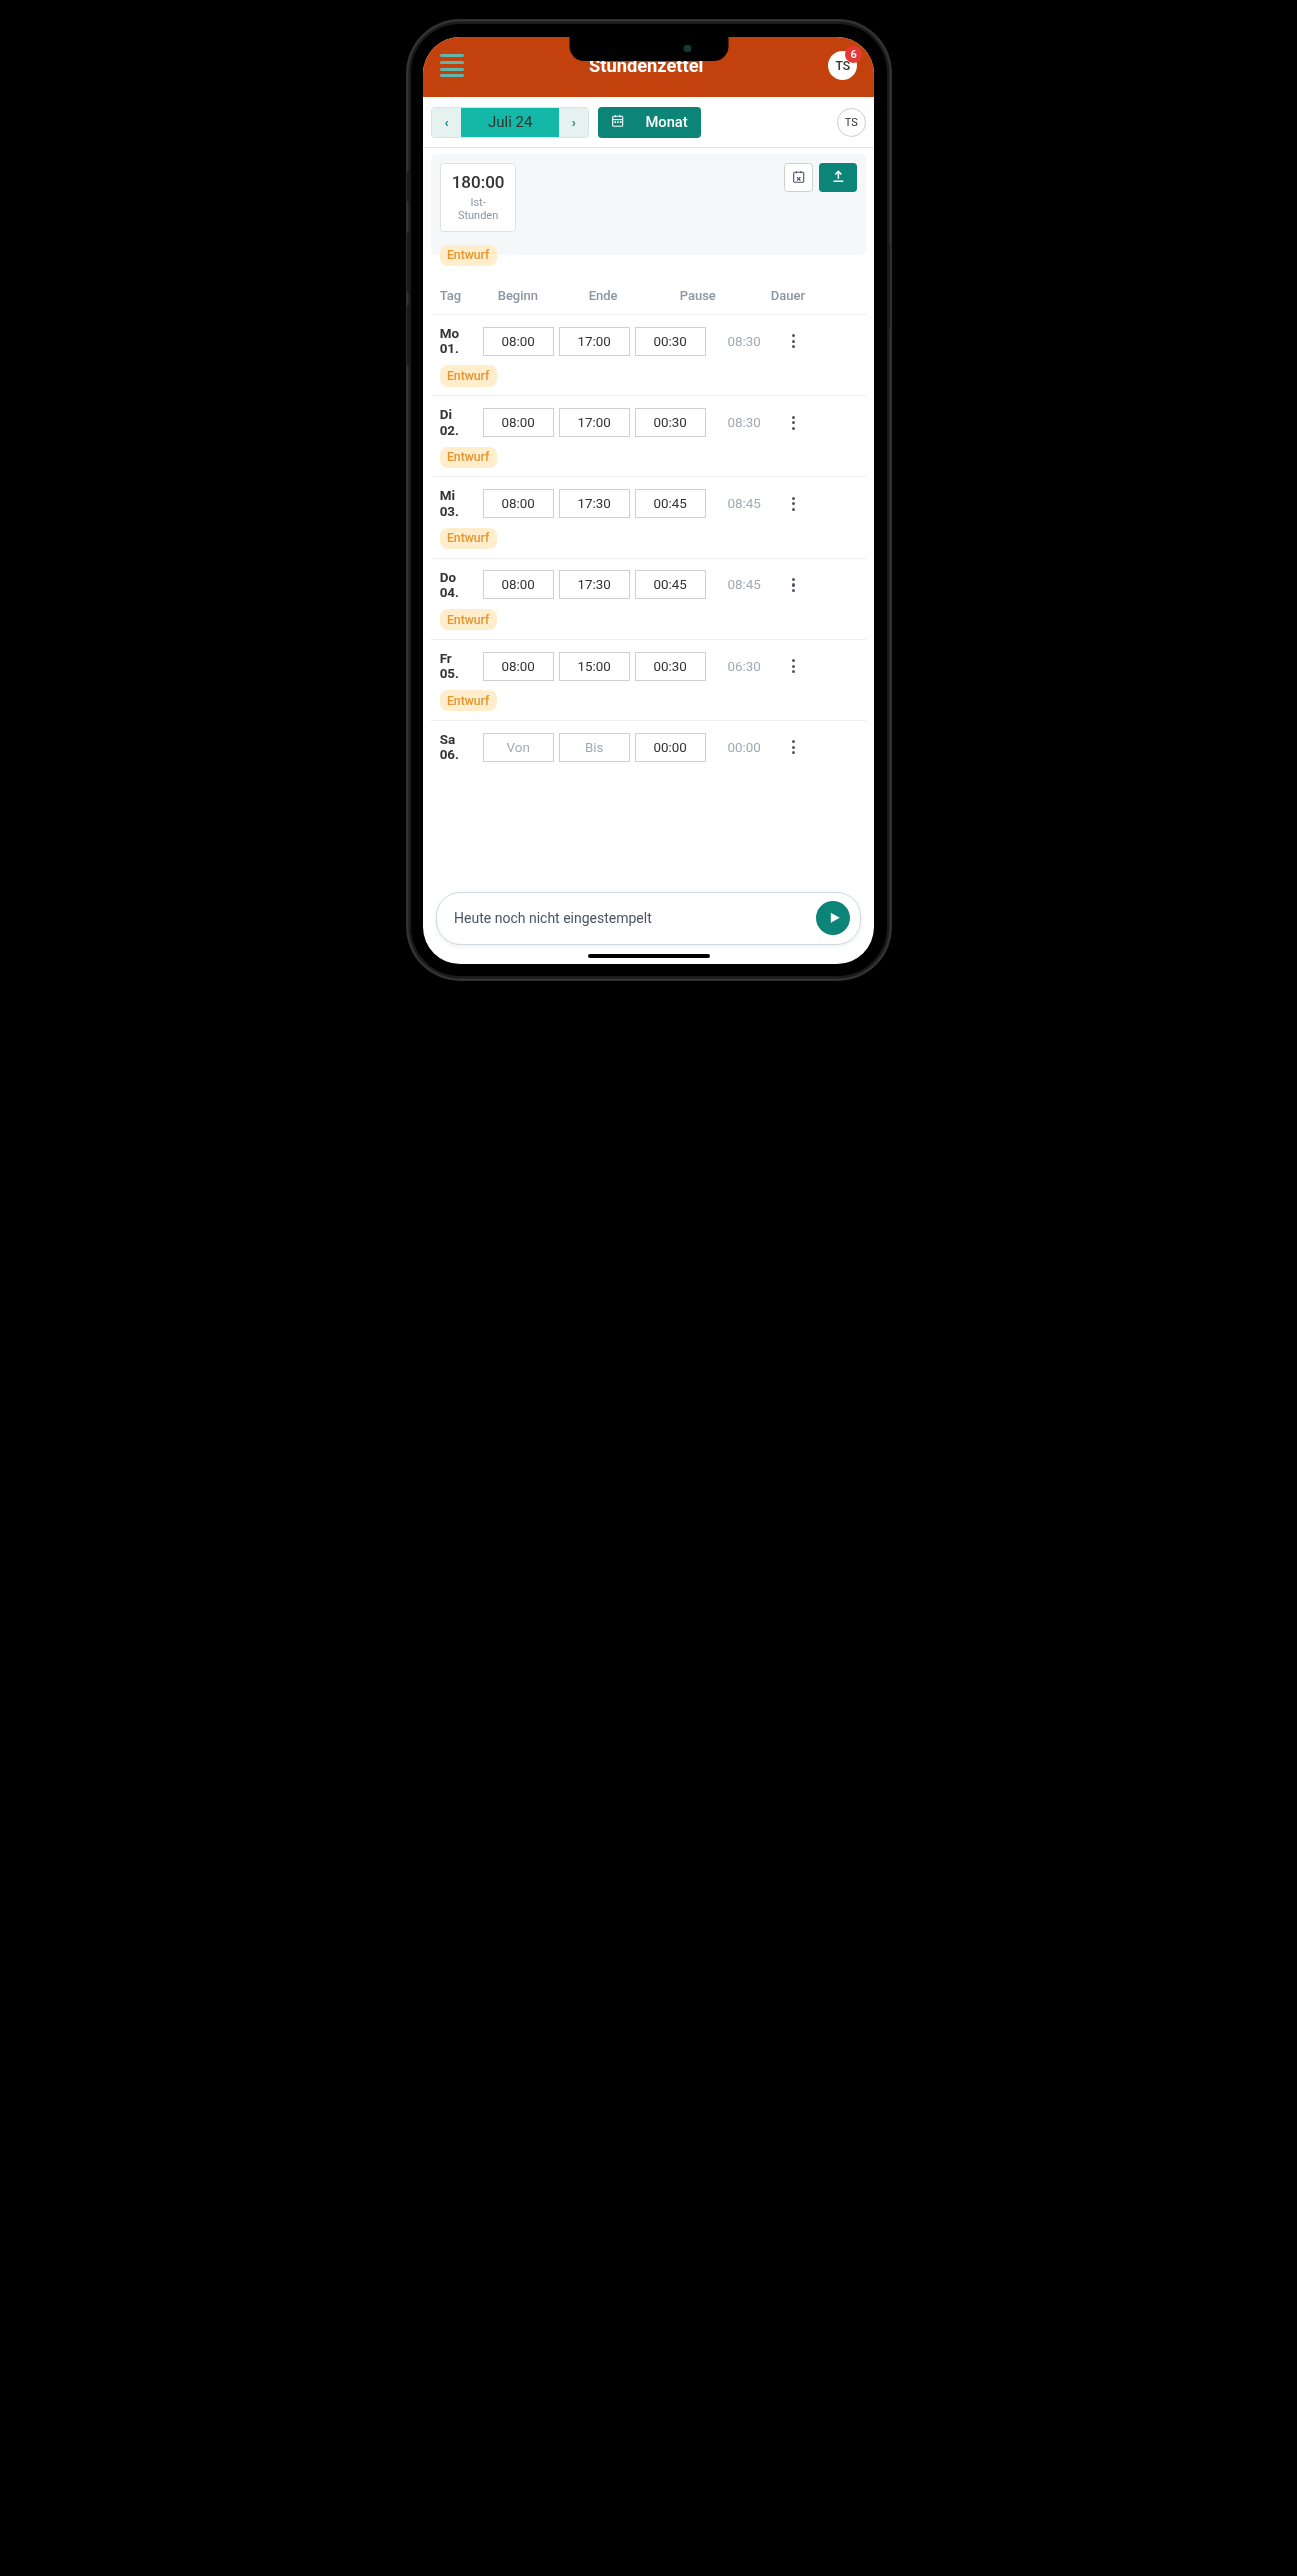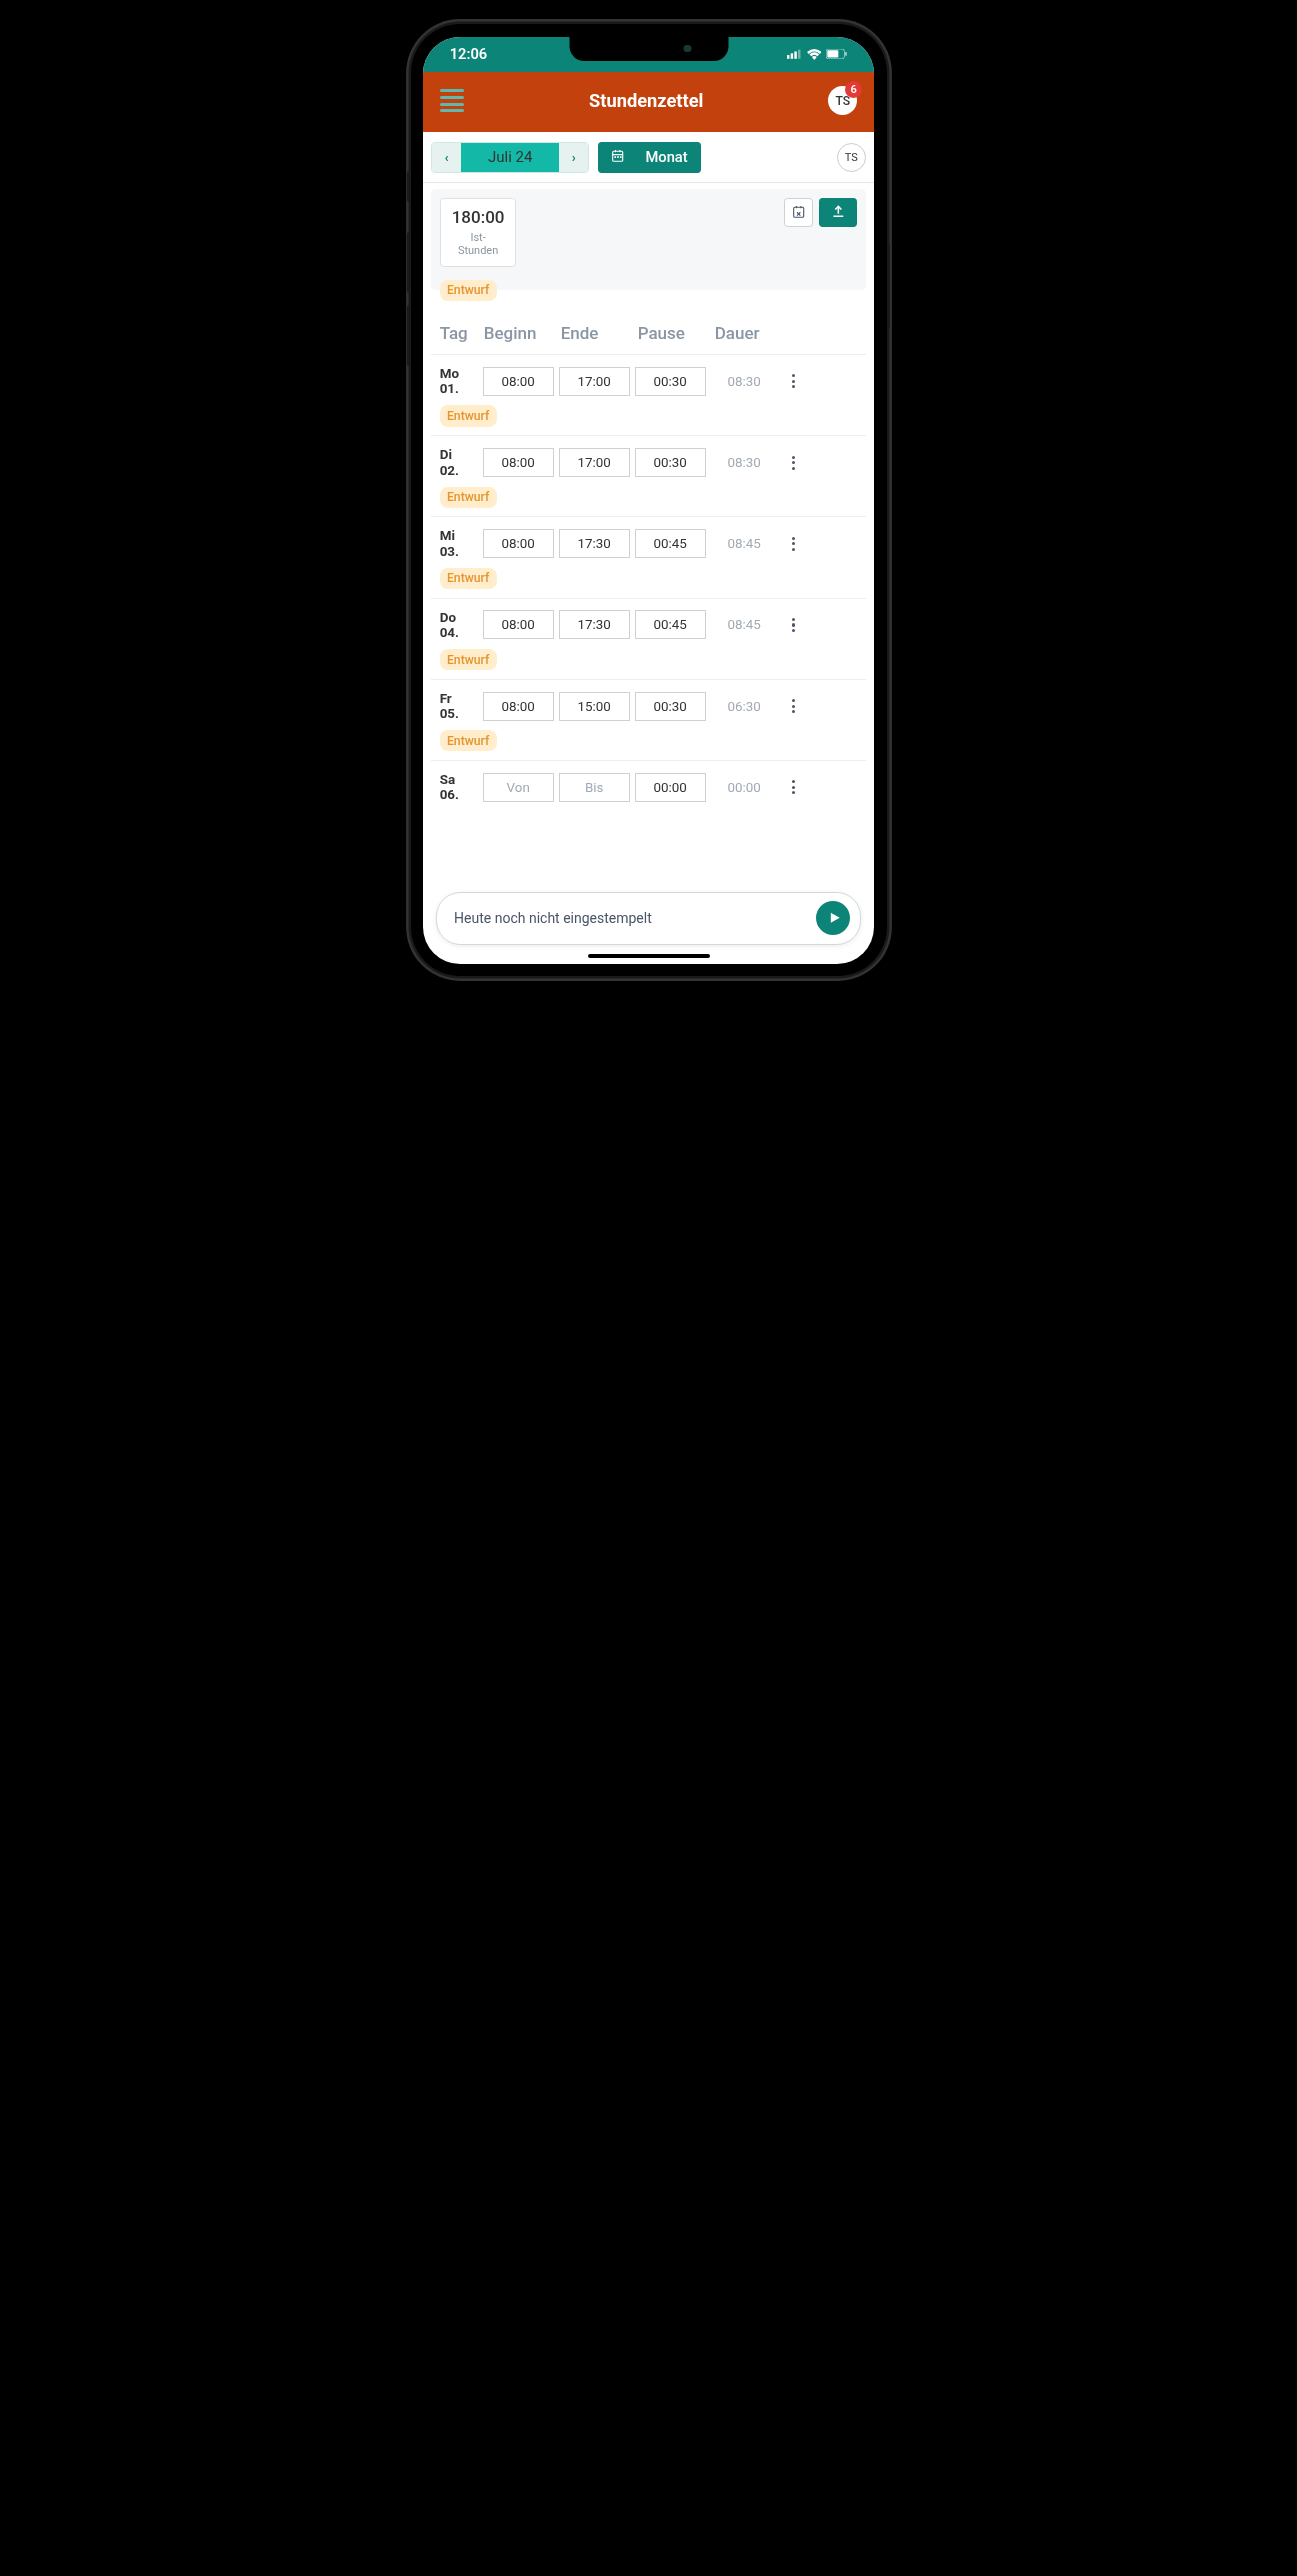--- a/index.html
+++ b/index.html
@@ -28,21 +28,21 @@
   .hours-box { background: #fff; border: 0.6px solid #e0e0e0; border-radius: 3.7px; padding: 8.5px 11px; text-align: center; }
   .hours-value { font-size: 17px; font-weight: 500; color: #333; }
   .hours-label { font-size: 11px; color: #8a96a3; margin-top: 3.7px; line-height: 1.2; }
   .summary-actions { position: absolute; right: 8.5px; top: 8.5px; display: flex; gap: 6.1px; }
   .icon-btn-white { width: 29px; height: 29px; background: #fff; border: 0.6px solid #d0d0d0; border-radius: 3.7px; display: flex; align-items: center; justify-content: center; cursor: pointer; color: #4a5568; }
   .icon-btn-teal { width: 38px; height: 29px; background: #0d8478; border-radius: 3.7px; display: flex; align-items: center; justify-content: center; cursor: pointer; color: #fff; }
   .draft-badge { background: #ffedcc; color: #e6952e; padding: 3.7px 7.3px; border-radius: 8px; font-size: 12.2px; font-weight: 500; display: inline-block; }
   .summary-draft { position: absolute; left: 8.5px; bottom: -11px; }
   .summary-card { margin-bottom: 17px; padding-bottom: 23px; }
   .table-area { margin: 6.1px 8.5px 0; background: #fff; border-radius: 4.9px; }
-  .table-header { display: grid; grid-template-columns: 38px 71px 71px 71px 67px 22px; gap: 6px; padding: 16px 8.5px 11px; font-size: 17px; color: #8a96a3; font-weight: 500; }
+  .table-header { display: grid; grid-template-columns: 38px 71px 71px 71px 67px 22px; gap: 20px; padding: 16px 8.5px 11px; font-size: 13px; color: #8a96a3; font-weight: 500; }
   .table-row { border-top: 0.6px solid #eee; padding: 11px 8.5px 8.5px; }
   .row-top { display: grid; grid-template-columns: 38px 71px 71px 71px 67px 22px; gap: 5px; align-items: center; }
   .day-label { font-size: 13.4px; font-weight: 700; color: #333; line-height: 1.15; }
   .time-input { border: 0.6px solid #d0d0d0; border-radius: 0; padding: 6.1px 0; text-align: center; font-size: 13.4px; color: #333; background: #fff; height: 29px; display: flex; align-items: center; justify-content: center; }
   .time-input.placeholder { color: #a0aab5; }
   .duration { text-align: center; font-size: 13.4px; color: #a0aab5; }
   .kebab { display: flex; flex-direction: column; gap: 2.4px; align-items: center; cursor: pointer; justify-content: center; }
   .kebab span { width: 3.1px; height: 3.1px; background: #4a5568; border-radius: 50%; }
   .row-draft { margin-top: 8.5px; }
   .bottom-bar { position: absolute; bottom: 19.5px; left: 13.4px; right: 13.4px; background: #fff; border: 0.6px solid #cfd8dc; border-radius: 24.4px; padding: 8.5px 9.8px 8.5px 17px; display: flex; align-items: center; justify-content: space-between; box-shadow: 0 1.2px 4.9px rgba(0,0,0,0.08); }
@@ -61,45 +61,20 @@
 <body>
 
 <div class="phone-frame">
   <div class="phone-side-btn side-left-1"></div>
   <div class="phone-side-btn side-left-2"></div>
   <div class="phone-side-btn side-left-3"></div>
   <div class="phone-side-btn side-right-1"></div>
   <div class="phone-inner">
     <div class="notch"></div>
 
-    <div class="status-bar">
-      <span>12:06</span>
-      <div class="status-right">
-        <span class="signal-icon">
-          <svg width="14.7" height="9.8" viewBox="0 0 24 16">
-              <rect x="0" y="10" width="4" height="6" fill="#fff"></rect>
-              <rect x="6" y="7" width="4" height="9" fill="#fff"></rect>
-              <rect x="12" y="4" width="4" height="12" fill="#fff"></rect>
-              <rect x="18" y="1" width="4" height="15" fill="#fff" opacity="0.4"></rect>
-            </svg>
-        </span>
-        <span class="wifi-icon">
-          <svg width="14.7" height="11" viewBox="0 0 24 18">
-              <path d="M12 18 L8 13 Q12 10 16 13 Z M4 9 Q12 2 20 9 L17 12 Q12 7 7 12 Z M0 5 Q12 -5 24 5 L21 8 Q12 0 3 8 Z" fill="#fff"></path>
-            </svg>
-        </span>
-        <span class="battery-icon">
-          <svg width="21" height="9.8" viewBox="0 0 34 16">
-              <rect x="0" y="0" width="30" height="16" rx="4" fill="none" stroke="#fff" stroke-width="1.5" opacity="0.6"></rect>
-              <rect x="2" y="2" width="18" height="12" rx="2" fill="#fff"></rect>
-              <rect x="31" y="5" width="3" height="6" rx="1" fill="#fff" opacity="0.6"></rect>
-            </svg>
-        </span>
-      </div>
-    </div>
 
     <div class="app-header">
       <div class="hamburger">
         <span></span>
           <span></span>
           <span></span>
           <span></span>
       </div>
       <div class="app-title">Stundenzettel</div>
       <div class="avatar-container">

